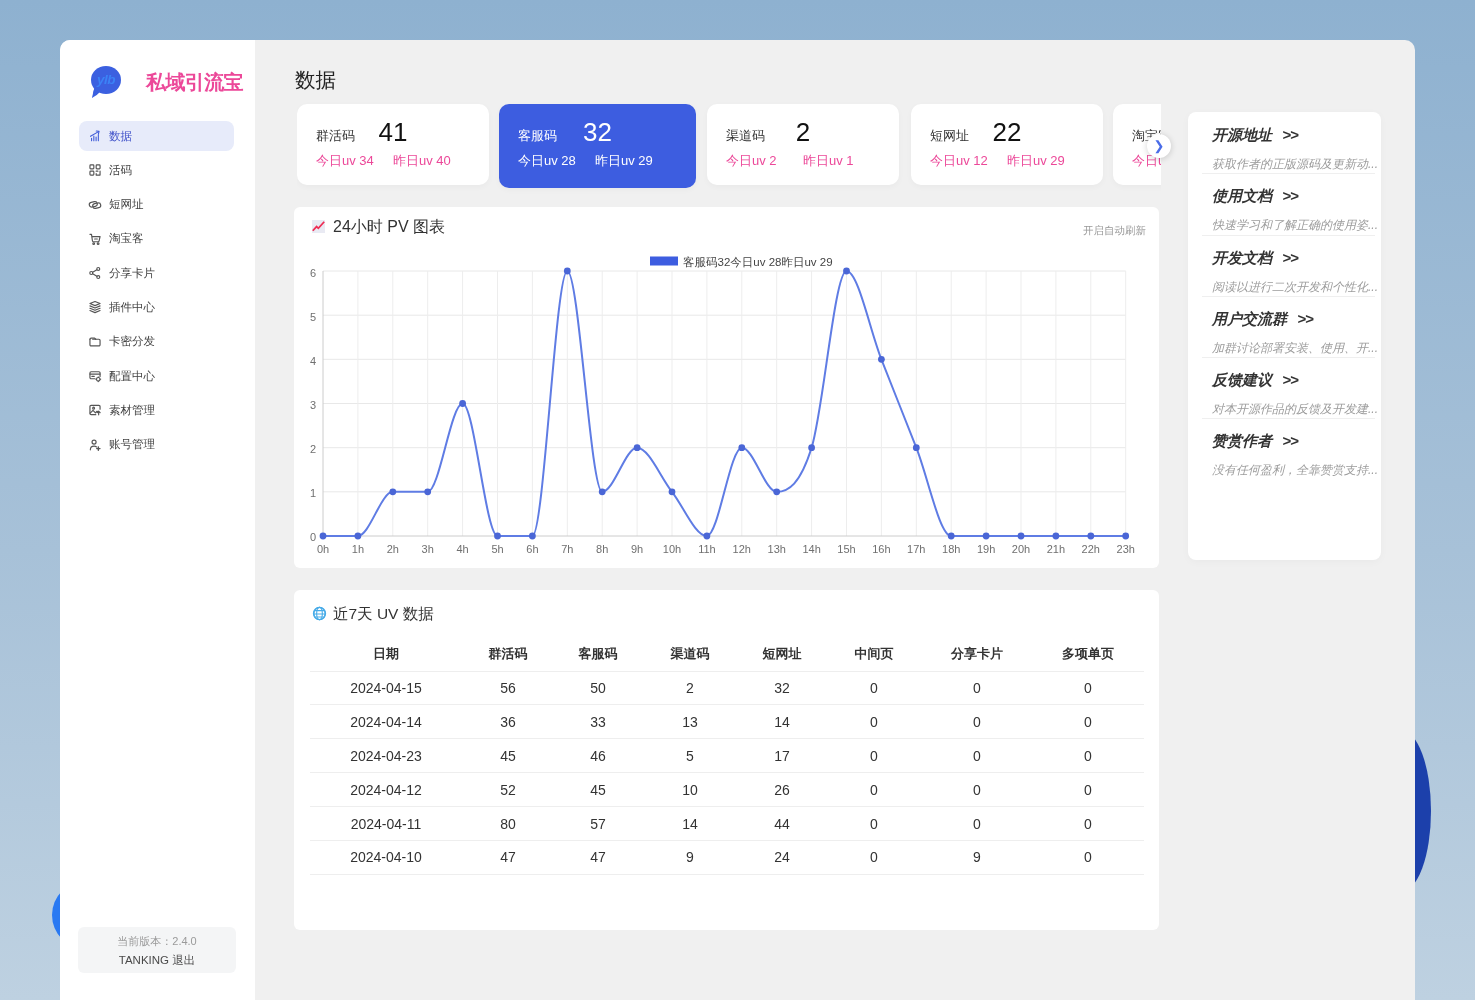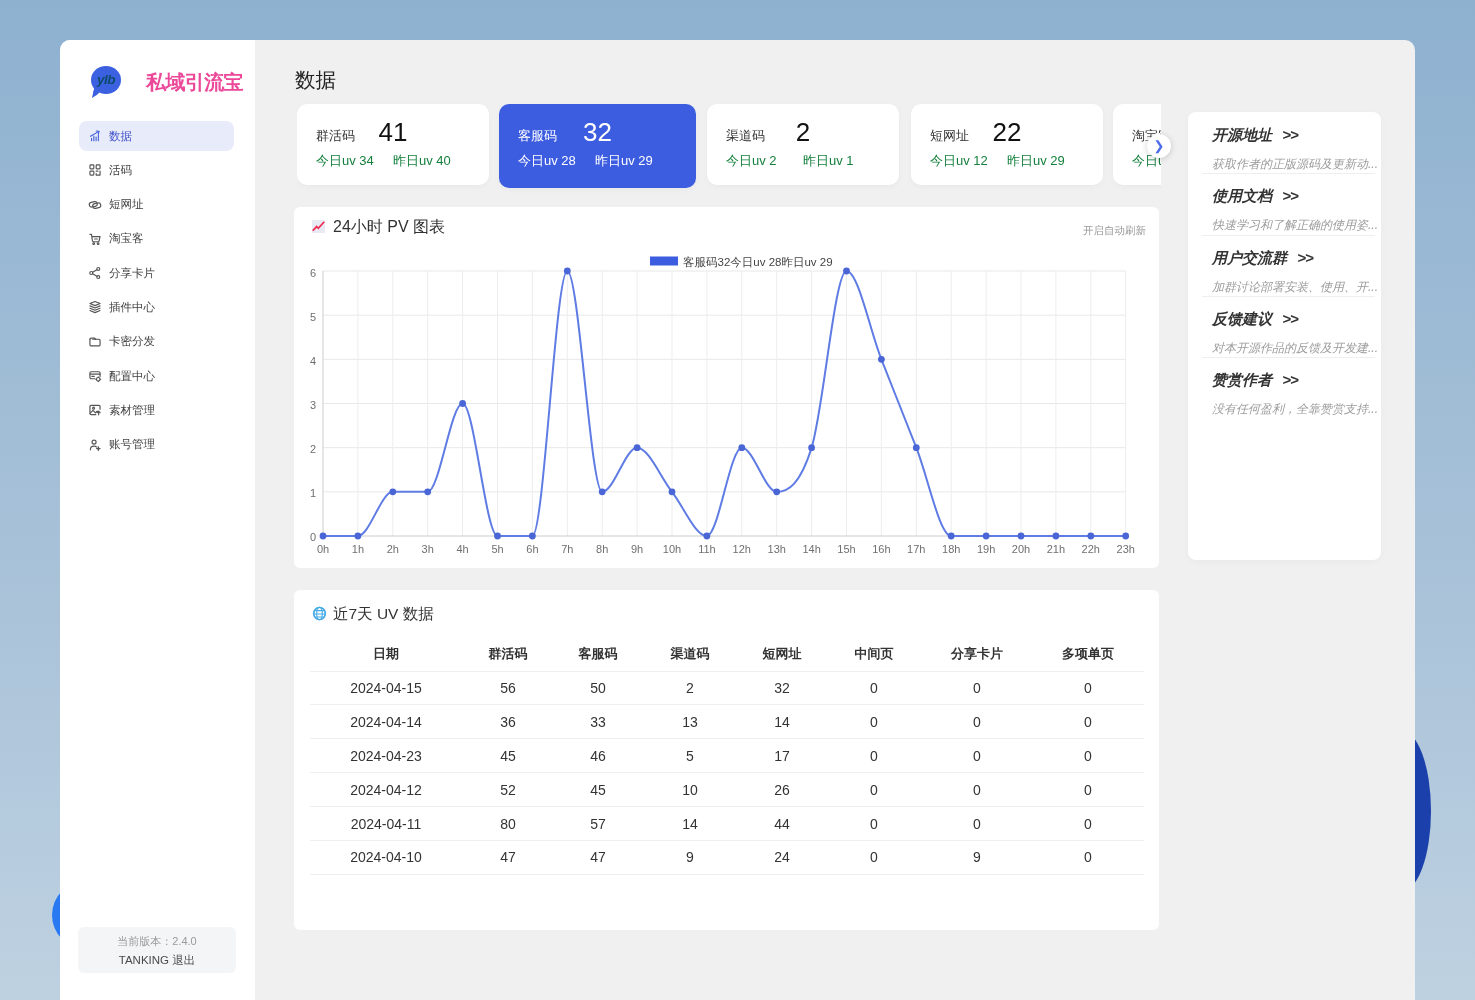--- a/index.html
+++ b/index.html
@@ -11,39 +11,39 @@
   position:relative; color:#333;
 }
 .bg-dot-left { position:absolute; left:52px; top:881px; width:68px; height:68px; border-radius:50%; background:#2979f2; }
 .bg-dot-right { position:absolute; left:1371px; top:730px; width:60px; height:162px; border-radius:50%; background:#1c40ab; }
 .panel { position:absolute; left:60px; top:40px; width:1355px; height:960px; background:#f0f0f0; border-radius:10px 10px 0 0; overflow:hidden; }
 
 .sidebar { position:absolute; left:0; top:0; width:195px; height:960px; background:#fff; }
 .logo { position:absolute; left:31px; top:26px; width:160px; height:34px; }
 .logo-bubble { position:absolute; left:0; top:0; width:30px; height:28px; background:#3b60e0; border-radius:50%; }
 .logo-tail { position:absolute; left:2px; top:23px; width:0; height:0; border:4px solid transparent; border-top:6px solid #3b60e0; border-left:4px solid #3b60e0; transform:rotate(14deg); }
-.logo-ylb { position:absolute; left:0; top:0; width:30px; height:28px; color:#0c4a6e; font-size:13.5px; font-weight:bold; text-align:center; line-height:28px; font-style:italic; letter-spacing:-0.5px; }
+.logo-ylb { position:absolute; left:0; top:0; width:30px; height:28px; color:#3b82f6; font-size:13.5px; font-weight:bold; text-align:center; line-height:28px; font-style:italic; letter-spacing:-0.5px; }
 .logo-text { position:absolute; left:35px; top:3px; font-size:20px; font-weight:bold; color:#ec4899; letter-spacing:-0.6px; white-space:nowrap;margin-left:20px; }
 .menu { position:absolute; left:19px; top:81px; width:155px; }
 .menu-item { position:relative; height:30px; margin-bottom:4.3px; border-radius:8px; display:flex; align-items:center; padding-left:9px; font-size:11.5px; color:#424242; }
 .menu-item svg { width:14px; height:14px; margin-right:7px; stroke:#555; fill:none; stroke-width:1.5; stroke-linecap:round; stroke-linejoin:round; }
 .menu-item.active { background:#e7ebfa; color:#3f51c9; }
 .menu-item.active svg { stroke:#3f5bd8; }
 .version { position:absolute; left:18px; top:887px; width:158px; height:46px; background:#f4f5f6; border-radius:6px; text-align:center; padding-top:7px; }
 .version .v1 { font-size:11px; color:#9a9a9a; }
 .version .v2 { font-size:11.5px; color:#4a4a4a; margin-top:4px; }
 
 .h-title { position:absolute; left:235px; top:26px; font-size:20.5px; color:#222; font-weight:500; }
 .cards { position:absolute; left:237px; top:62px; width:864px; height:92px; overflow:hidden; }
 .card { position:absolute; top:2px; width:192px; height:81px; background:#fff; border-radius:10px; box-shadow:0 2px 6px rgba(0,0,0,0.03); }
 .card.sel { top:2px; height:84px; width:197px; background:#3d5de0; color:#fff; }
 .card .lbl { position:absolute; left:19px; top:25px; font-size:13px; font-weight:500; line-height:14px; }
 .card .num { position:absolute; left:0; width:100%; text-align:center; top:15px; font-size:26px; font-weight:400; color:#111; line-height:26px; }
 .card.sel .num { color:#fff; }
-.card .row2 { position:absolute; left:19px; top:50px; width:160px; font-size:13px; font-weight:500; color:#15803d; line-height:14px; }
+.card .row2 { position:absolute; left:19px; top:50px; width:160px; font-size:13px; font-weight:500; color:#ec4899; line-height:14px; }
 .card.sel .row2 { color:#fff; }
 .card .row2 .r { position:absolute; left:77px; top:0; }
 .chev { position:absolute; left:1087px; top:94px; width:24px; height:24px; border-radius:50%; background:#fff; box-shadow:0 1px 6px rgba(0,0,0,0.18); color:#4a6ce8; font-size:13px; text-align:center; line-height:24px; }
 
 .chart-card { position:absolute; left:234px; top:167px; width:865px; height:361px; background:#fff; border-radius:6px; }
 .cc-title { position:absolute; left:18px; top:10px; font-size:16px; color:#333; }
 .cc-refresh { position:absolute; right:13px; top:17px; font-size:10.5px; color:#999; }
 
 .table-card { position:absolute; left:234px; top:550px; width:865px; height:340px; background:#fff; border-radius:6px; }
 .tc-title { position:absolute; left:18px; top:13.5px; font-size:15.5px; color:#333; }
@@ -366,20 +366,24 @@
   <div class="right-card" id="rightcard">
     <div class="rc-item">
         <div class="rc-t">开源地址 <span class="ar">&gt;&gt;</span></div>
         <div class="rc-d">获取作者的正版源码及更新动...</div>
       </div>
     <div class="rc-item">
         <div class="rc-t">使用文档 <span class="ar">&gt;&gt;</span></div>
         <div class="rc-d">快速学习和了解正确的使用姿...</div>
       </div>
     <div class="rc-item">
+        <div class="rc-t">开发文档 <span class="ar">&gt;&gt;</span></div>
+        <div class="rc-d">阅读以进行二次开发和个性化...</div>
+      </div>
+    <div class="rc-item">
         <div class="rc-t">用户交流群 <span class="ar">&gt;&gt;</span></div>
         <div class="rc-d">加群讨论部署安装、使用、开...</div>
       </div>
     <div class="rc-item">
         <div class="rc-t">反馈建议 <span class="ar">&gt;&gt;</span></div>
         <div class="rc-d">对本开源作品的反馈及开发建...</div>
       </div>
     <div class="rc-item">
         <div class="rc-t">赞赏作者 <span class="ar">&gt;&gt;</span></div>
         <div class="rc-d">没有任何盈利，全靠赞赏支持...</div>

